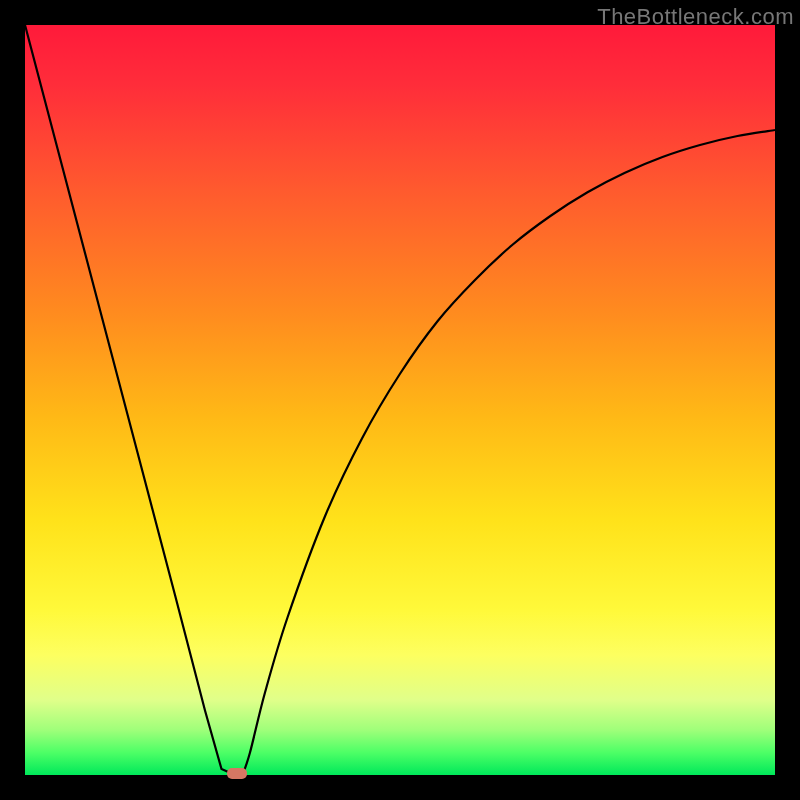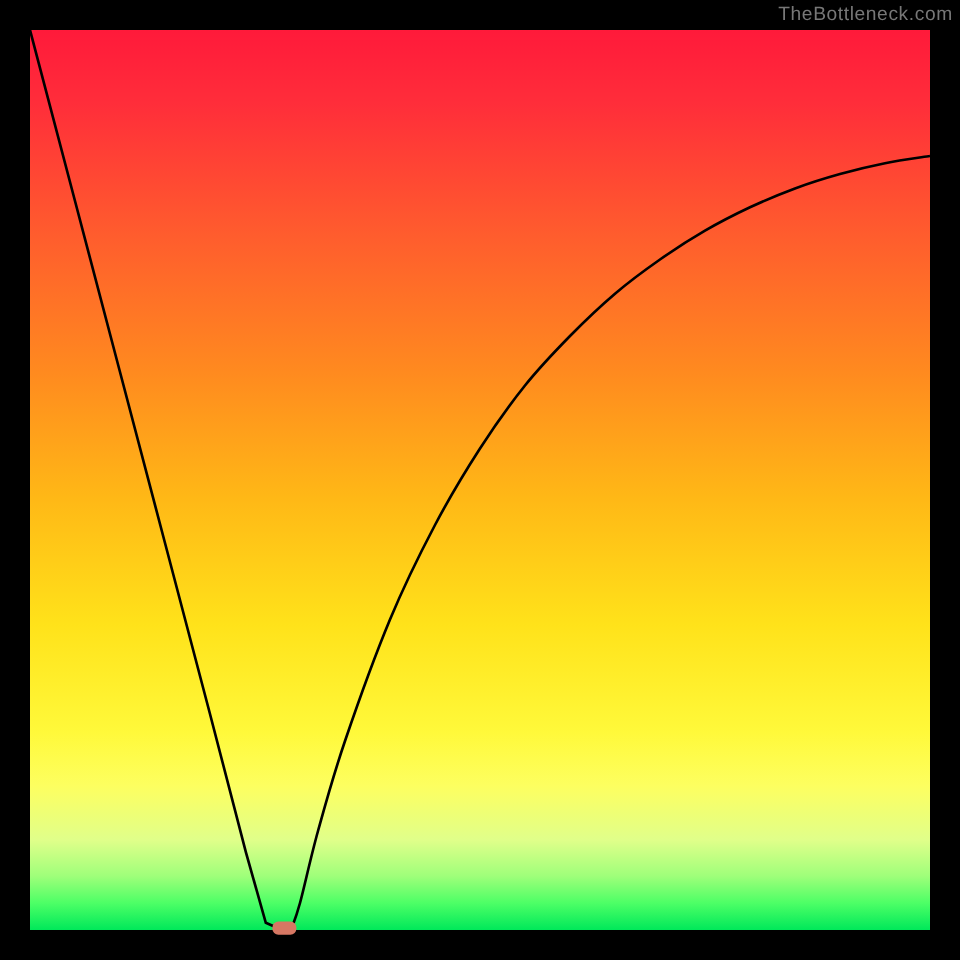--- a/index.html
+++ b/index.html
@@ -35,21 +35,21 @@
       #9fff7a 94%,
       #4dff66 97%,
       #00e85a 100%
     );
   }
   .watermark {
     position: absolute;
     top: 4px;
     right: 6px;
     color: #777;
-    font-size: 16px;
+    font-size: 22px;
     font-weight: 500;
     letter-spacing: 0.5px;
     z-index: 5;
   }
   svg.curve {
     position: absolute;
     left: 0;
     top: 0;
     width: 750px;
     height: 750px;

